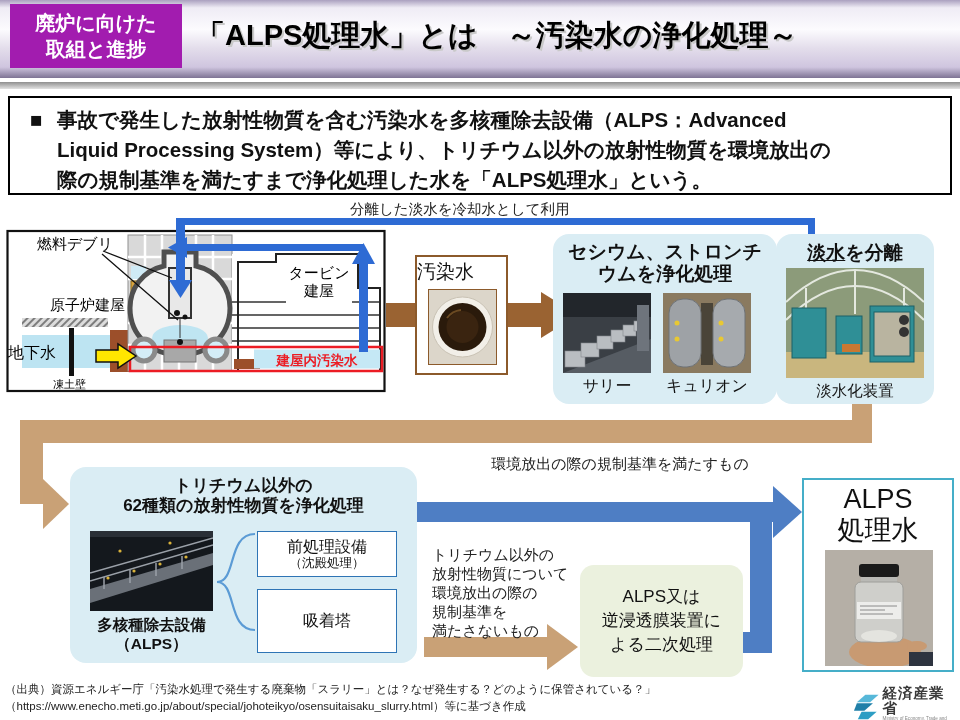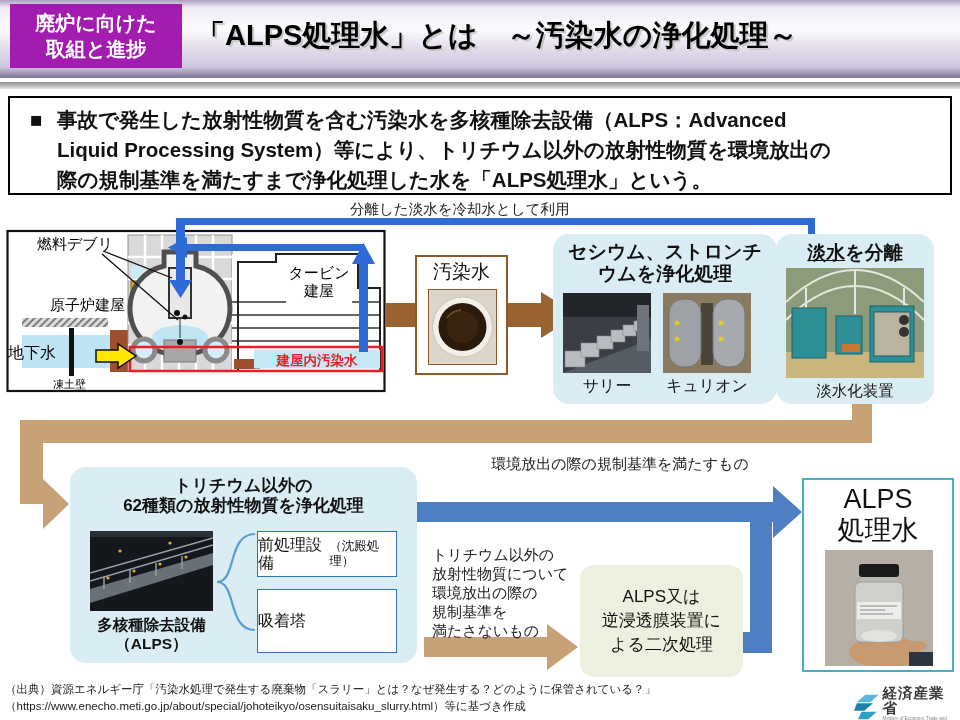--- a/index.html
+++ b/index.html
@@ -24,21 +24,21 @@
   .bluebox{background:#daedf4;border-radius:16px;box-sizing:border-box;}
   .photo{display:block;}
   .recycle{left:350px;top:200px;font-size:14.5px;color:#222;}
   
   .osensui{left:415px;top:255px;width:93px;height:120px;background:#fff;border:2px solid #8c5a2b;box-sizing:border-box;}
   
   .cestitle{font-weight:bold;font-size:19px;line-height:22px;text-align:center;}
   .smallcap{font-size:16px;text-align:center;}
   
   .subbox{position:absolute;background:#fff;border:1.8px solid #2e74b5;box-sizing:border-box;
-          display:flex;flex-direction:row;justify-content:flex-start;align-items:center;}
+          display:flex;flex-direction:column;justify-content:center;align-items:center;}
   
   .meets{left:430px;top:455px;width:380px;text-align:center;font-size:15px;line-height:18.5px;color:#222;}
   .notmeets{left:432px;top:545px;width:160px;font-size:15px;line-height:19px;color:#222;}
   .greenbox{left:580px;top:565px;width:163px;height:112px;background:#ebf1de;border-radius:14px;
             display:flex;flex-direction:column;justify-content:center;align-items:center;
             font-size:17px;line-height:24px;}
   .alpswater{left:802px;top:478px;width:152px;height:194px;background:#fff;border:2.5px solid #45aec8;box-sizing:border-box;}
   .alpswater .big{font-size:27px;line-height:31px;text-align:center;}
   
   .src{left:5px;top:681px;width:700px;font-size:11.5px;line-height:17px;color:#222;}
@@ -165,21 +165,21 @@
       <rect x="170" y="0" width="9" height="64"></rect>
       <polygon points="163,62 174.5,80 186,62"></polygon>
       <rect x="180" y="26" width="177" height="7"></rect>
       <polygon points="181,19 162,29.5 181,40"></polygon>
       <rect x="353" y="42" width="9" height="92"></rect>
       <polygon points="346,46 357.5,25 369,46"></polygon>
     </g>
   </svg>
 
   <div class="abs osensui">
-    <div style="text-align:center;font-size:19px;margin-top:2px;">汚染水</div>
+    <div style="font-size:19px;margin-top:2px;">汚染水</div>
     <svg class="photo" style="margin:4px auto 0 11px;border:1.5px solid #8c5a2b;" width="67" height="74" viewBox="0 0 67 74">
       <rect width="67" height="74" fill="#dcd6ca"></rect>
       <circle cx="33.5" cy="37" r="30" fill="#f2efe8" stroke="#c9c2b4"></circle>
       <circle cx="33.5" cy="37" r="24" fill="#2a1a0b"></circle>
       <circle cx="33.5" cy="37" r="16" fill="#3a2410"></circle>
       <path d="M18,28 a20,20 0 0 1 14,-8" stroke="#6b4a22" stroke-width="2" fill="none"></path>
     </svg>
   </div>
 
   <div class="abs bluebox" style="left:553px;top:234px;width:224px;height:170px;">

